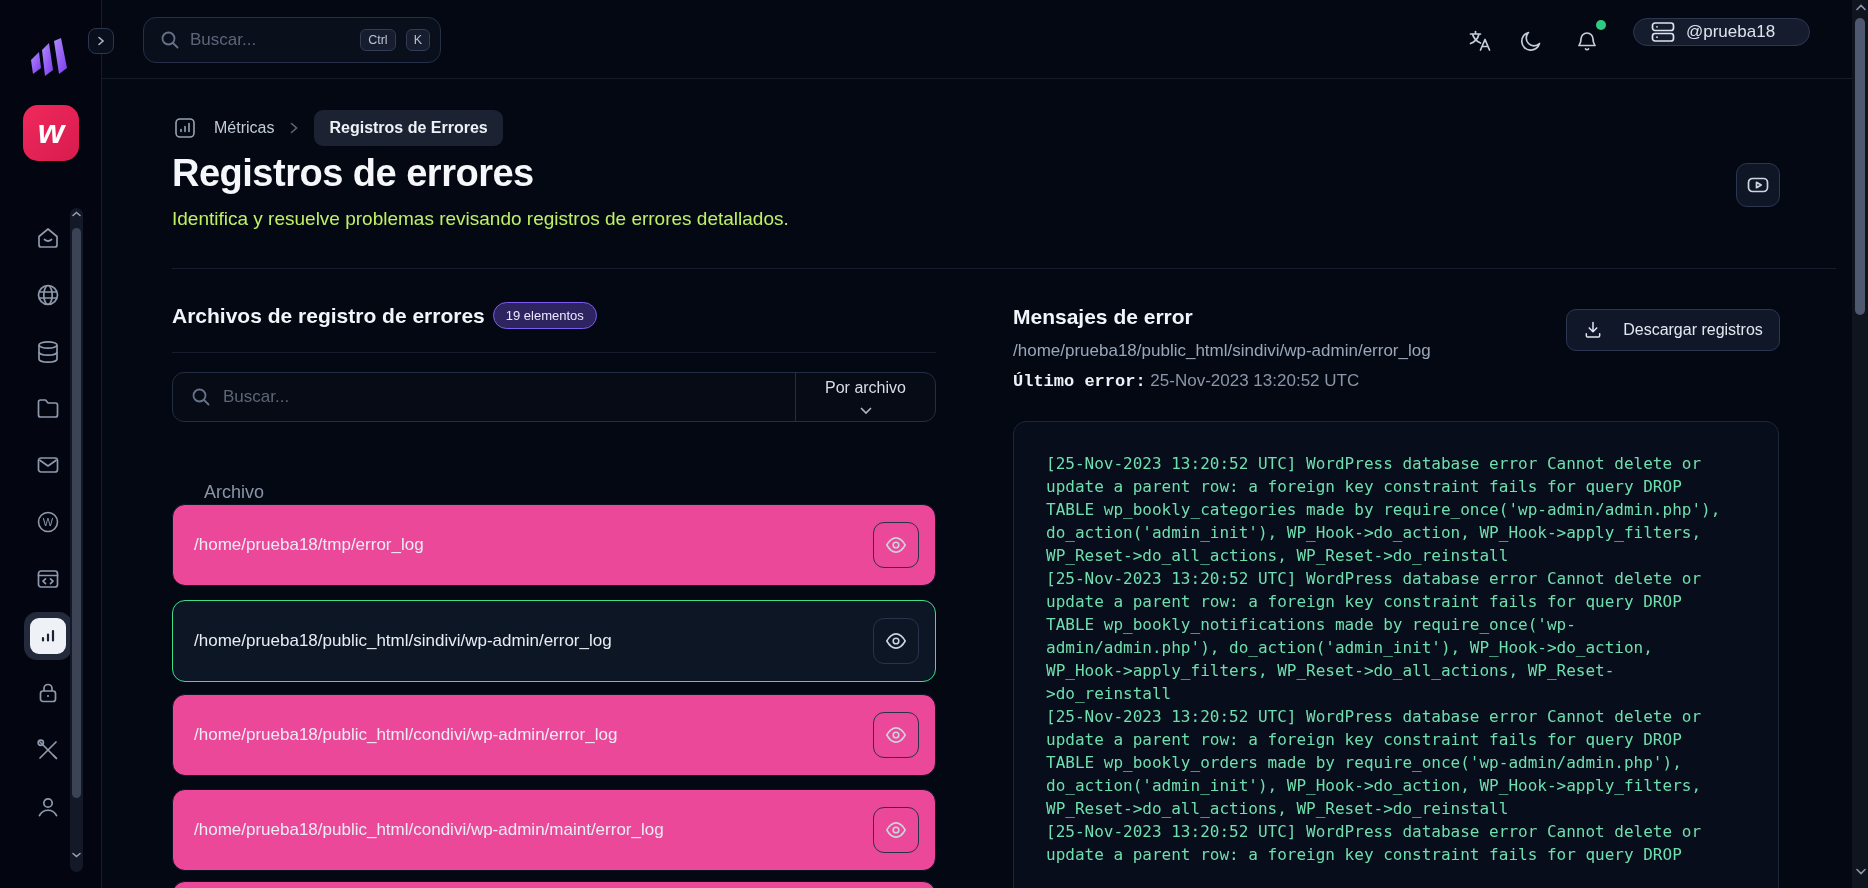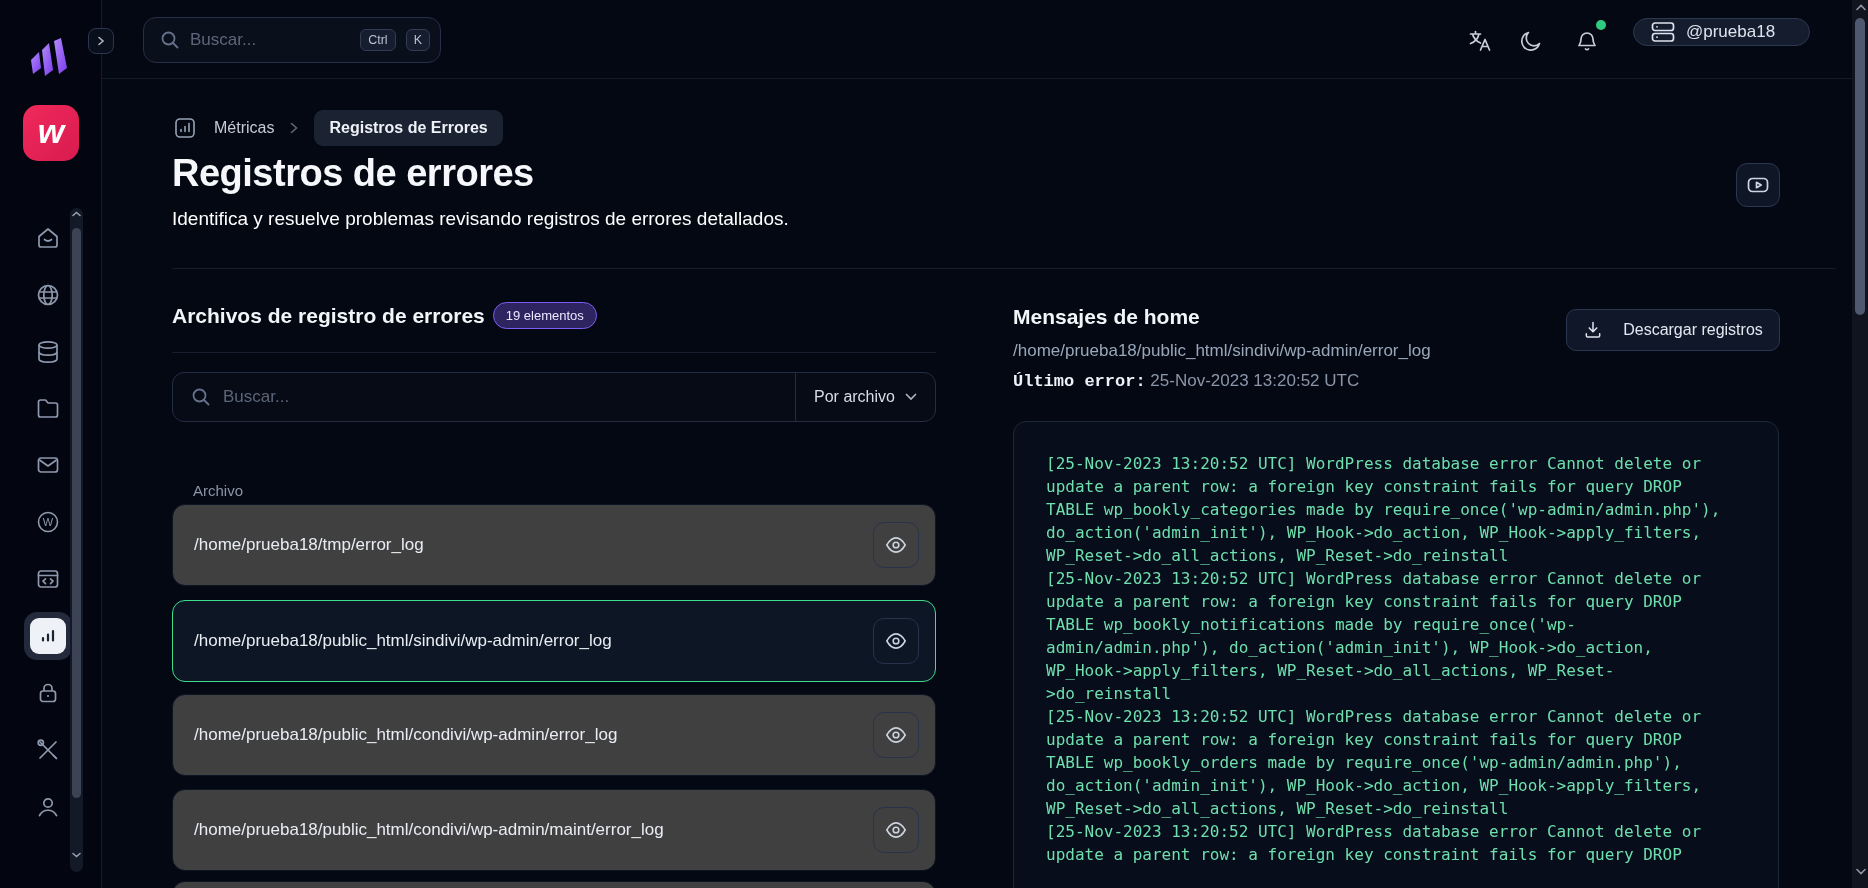--- a/index.html
+++ b/index.html
@@ -45,40 +45,40 @@
   .page-scroll-up { left:1856px; top:4px; color:#8b95a8; }
   .page-scroll-down { left:1856px; top:868px; color:#8b95a8; }
 
   
   .breadcrumb { left:172px; top:110px; display:flex; align-items:center; gap:16px; }
   .crumb-icon { color:#97a3b4; }
   .crumb-link { color:#c3ccd9; font-size:16px; }
   .crumb-sep { color:#5b6678; }
   .crumb-chip { background:#1b2333; border-radius:9px; padding:9px 15px; color:#eef2f7; font-size:16px; font-weight:bold; }
   .page-title { left:172px; top:152px; font-size:38px; font-weight:bold; color:#f5f7fa; letter-spacing:-0.5px; }
-  .page-subtitle { left:172px; top:208px; font-size:19px; color:#ffffff; }
+  .page-subtitle { left:172px; top:208px; font-size:19px; color:#bef264; }
   .video-btn { left:1736px; top:163px; width:44px; height:44px; border-radius:11px; background:#0f1626;
                border:1px solid #2b3650; color:#cdd5e0; display:flex; align-items:center; justify-content:center; }
   .main-divider { left:172px; top:268px; width:1664px; height:1px; background:#161e2d; }
 
   
   .files-header { left:172px; top:302px; display:flex; align-items:center; gap:8px; }
   .panel-title { font-size:21px; font-weight:bold; color:#f2f6fa; }
   .count-badge { background:#2e2560; border:1px solid #7c5cf0; border-radius:999px; padding:5px 12px;
                  color:#ece7ff; font-size:13px; }
   .files-divider { left:172px; top:352px; width:764px; height:1px; background:#161e2d; }
   .files-search { left:172px; top:372px; width:764px; height:50px; border:1px solid #232d44; border-radius:12px;
                   background:#060b16; display:flex; align-items:stretch; }
   .files-search .left { flex:1; display:flex; align-items:center; gap:12px; padding:0 18px; color:#66718a; }
   .files-search input { flex:1; background:transparent; border:0; outline:none; color:#cfd6e2; font-size:17px; font-family:inherit; }
   .files-search input::placeholder { color:#5c6678; }
   .files-sort { width:140px; border-left:1px solid #232d44; display:flex; align-items:center; justify-content:center;
-                gap:10px; color:#d7dde7; font-size:16px; }
-  .col-header { left:193px; top:482px; font-size:15px; color:#8b95a8; }
-  .file-row { left:172px; width:764px; height:82px; background:#404040; border:1px solid #0d1424; border-radius:13px;
+                gap:10px; color:#d7dde7; font-size:16px;flex-direction:column; }
+  .col-header { left:204px; top:482px; font-size:18px; color:#8b95a8; }
+  .file-row { left:172px; width:764px; height:82px; background:#ec4899; border:1px solid #0d1424; border-radius:13px;
               display:flex; align-items:center; padding:0 16px 0 21px; }
   .file-row.selected { border:1.5px solid #3edd8d; background:#0c1624; }
   .file-path { flex:1; font-size:17px; color:#e9edf3; }
   .eye-btn { width:46px; height:46px; border-radius:11px; border:1px solid #28324a; background:transparent;
              color:#ccd4e0; display:flex; align-items:center; justify-content:center; }
 
   
   .msg-title { left:1013px; top:305px; font-size:21px; font-weight:bold; color:#f2f6fa; }
   .msg-path { left:1013px; top:341px; font-size:17px; color:#9aa7ba; }
   .msg-last { left:1013px; top:371px; font-size:17px; }
@@ -337,21 +337,21 @@
   <span class="file-path">/home/prueba18/public_html/condivi/wp-admin/maint/error_log</span>
   <button class="eye-btn">
     <svg width="22" height="22" viewBox="0 0 24 24" fill="none" stroke="currentColor" stroke-width="1.7">
       <path d="M2 12 C5.2 6.2 8.8 4.2 12 4.2 C15.2 4.2 18.8 6.2 22 12 C18.8 17.8 15.2 19.8 12 19.8 C8.8 19.8 5.2 17.8 2 12 Z"></path>
       <circle cx="12" cy="12" r="3.1"></circle>
     </svg>
   </button>
 </div>
 <div class="abs file-row" style="top:881px"></div>
 
-<div class="abs msg-title">Mensajes de home</div>
+<div class="abs msg-title">Mensajes de error</div>
 <div class="abs msg-path">/home/prueba18/public_html/sindivi/wp-admin/error_log</div>
 <div class="abs msg-last">
   <span class="lbl">Último error:</span>
   <span class="val">25-Nov-2023 13:20:52 UTC</span>
 </div>
 <button class="abs download-btn">
   <svg width="20" height="20" viewBox="0 0 24 24" fill="none" stroke="currentColor" stroke-width="1.8" stroke-linecap="round" stroke-linejoin="round">
     <path d="M12 3 v10.5 M7.5 9.5 L12 14 L16.5 9.5 M4 16.5 V19 a1.5 1.5 0 0 0 1.5 1.5 h13 A1.5 1.5 0 0 0 20 19 v-2.5"></path>
   </svg>
   <span>Descargar registros</span>

